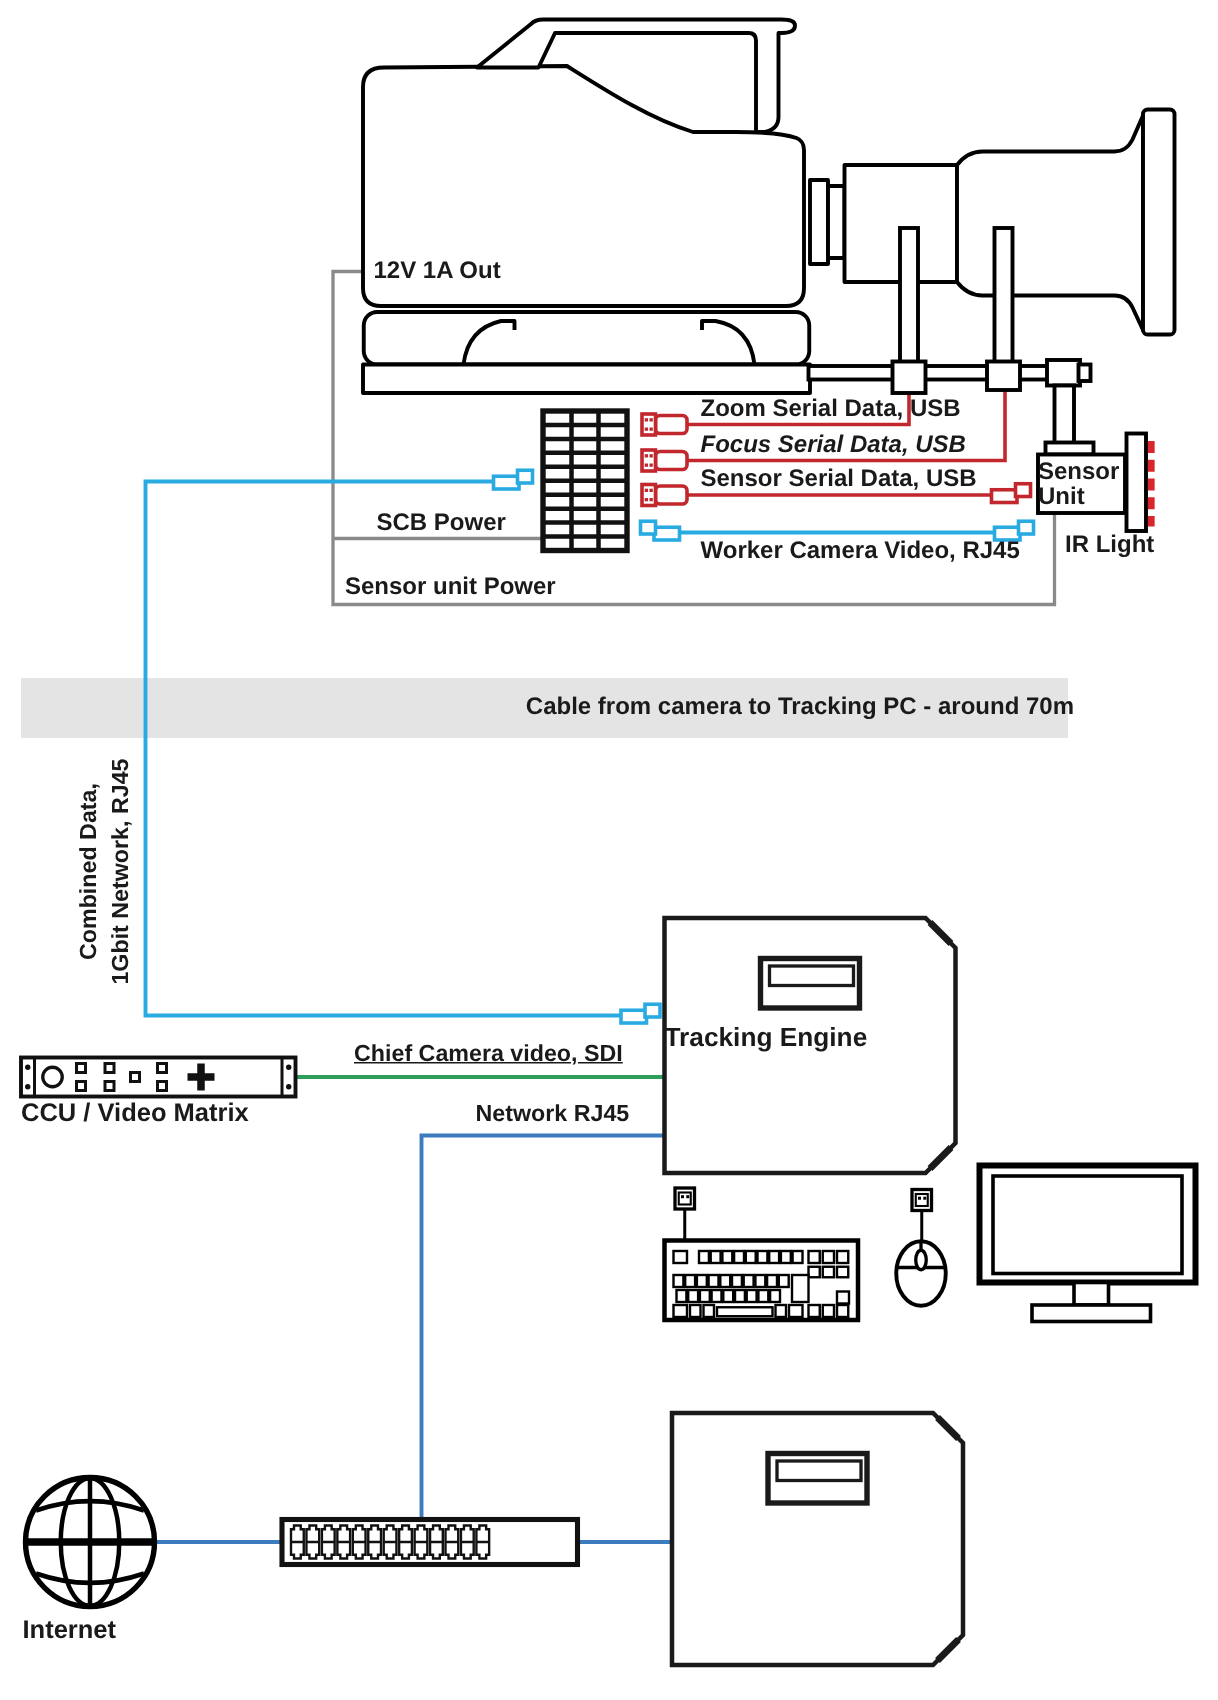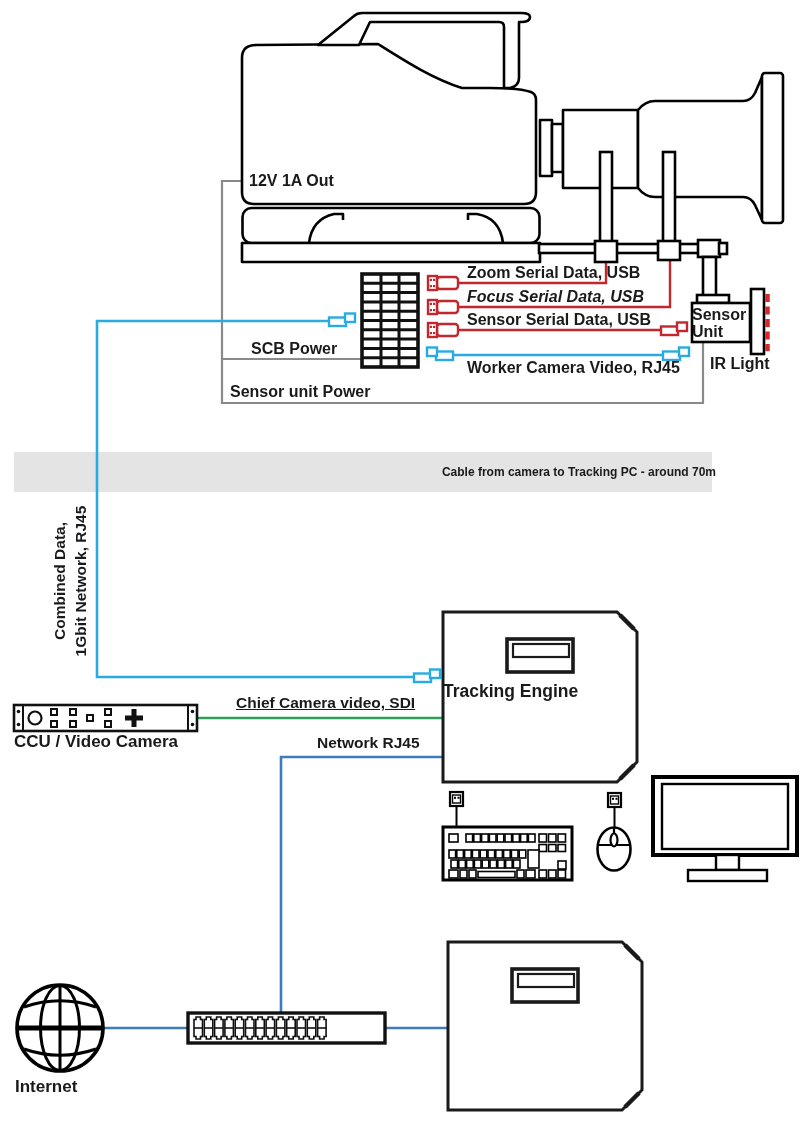--- a/index.html
+++ b/index.html
@@ -5,21 +5,21 @@
   html,body{margin:0;padding:0;background:#fff;}
   #stage{position:relative;width:812px;height:1133px;background:#fff;overflow:hidden;
          font-family:"Liberation Sans",sans-serif;color:#1a1a1a;}
   #stage svg{position:absolute;left:0;top:0;z-index:1;}
   .lbl{position:absolute;z-index:2;font-weight:600;font-size:16px;line-height:18px;
        color:#1a1a1a;white-space:nowrap;}
   .lbl-lg{font-size:17px;line-height:20px;}
   .lbl-eng{font-size:17.5px;line-height:20px;}
   .ctr{white-space:normal;}
   #banner-text{left:14px;top:452px;width:726px;height:40px;line-height:40px;
-       text-align:right;padding-right:24px;box-sizing:border-box;font-size:12px;}
+       text-align:right;padding-right:24px;box-sizing:border-box;font-size:16px;}
   #combined-label{left:-35px;top:560px;width:210px;text-align:center;
        transform:rotate(-90deg);font-size:15.5px;line-height:21px;white-space:normal;}
 </style>
 </head>
 <body>
 
 <div id="stage">
 
 <svg width="812" height="1133" viewBox="0 0 812 1133">
   <defs>
@@ -302,21 +302,21 @@
 </div>
 <div class="lbl ctr" style="left:710px;top:355px;width:78px;">IR Light</div>
 
 <div class="lbl" id="banner-text">Cable from camera to Tracking PC - around 70m</div>
 
 <div class="lbl" id="combined-label">
   <span>Combined Data,</span><br>
   <span>1Gbit Network, RJ45</span>
 </div>
 
-<div class="lbl lbl-lg ctr" style="left:14px;top:732px;width:183px;">CCU / Video Camera</div>
+<div class="lbl lbl-lg ctr" style="left:14px;top:732px;width:183px;">CCU / Video Matrix</div>
 
 <div class="lbl" style="left:236px;top:694px;font-size:15.5px;text-decoration:underline;">Chief Camera video, SDI</div>
 <div class="lbl" style="left:317px;top:734px;font-size:15.5px;">Network RJ45</div>
 
 <div class="lbl lbl-eng ctr" style="left:443px;top:681px;width:194px;">Tracking Engine</div>
 
 <div class="lbl lbl-lg ctr" style="left:15px;top:1077px;width:90px;">Internet</div>
 
 </div>
 

